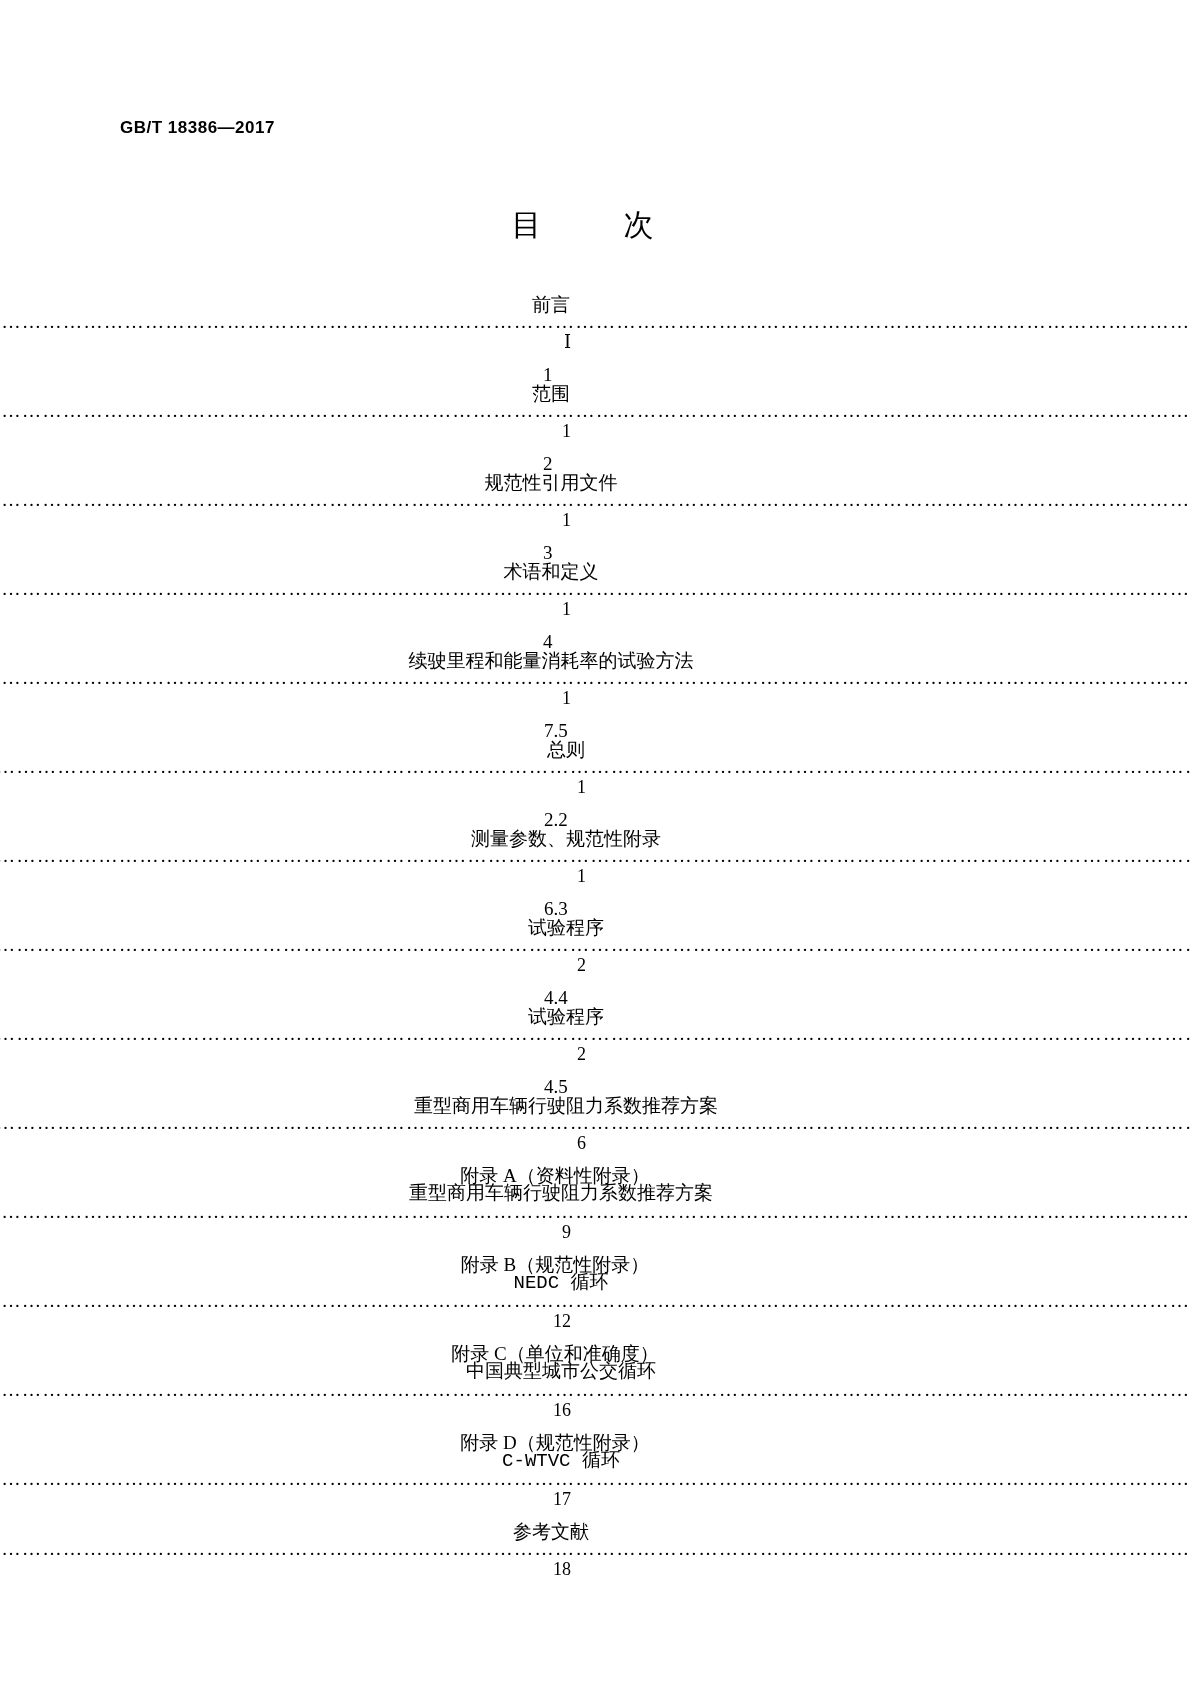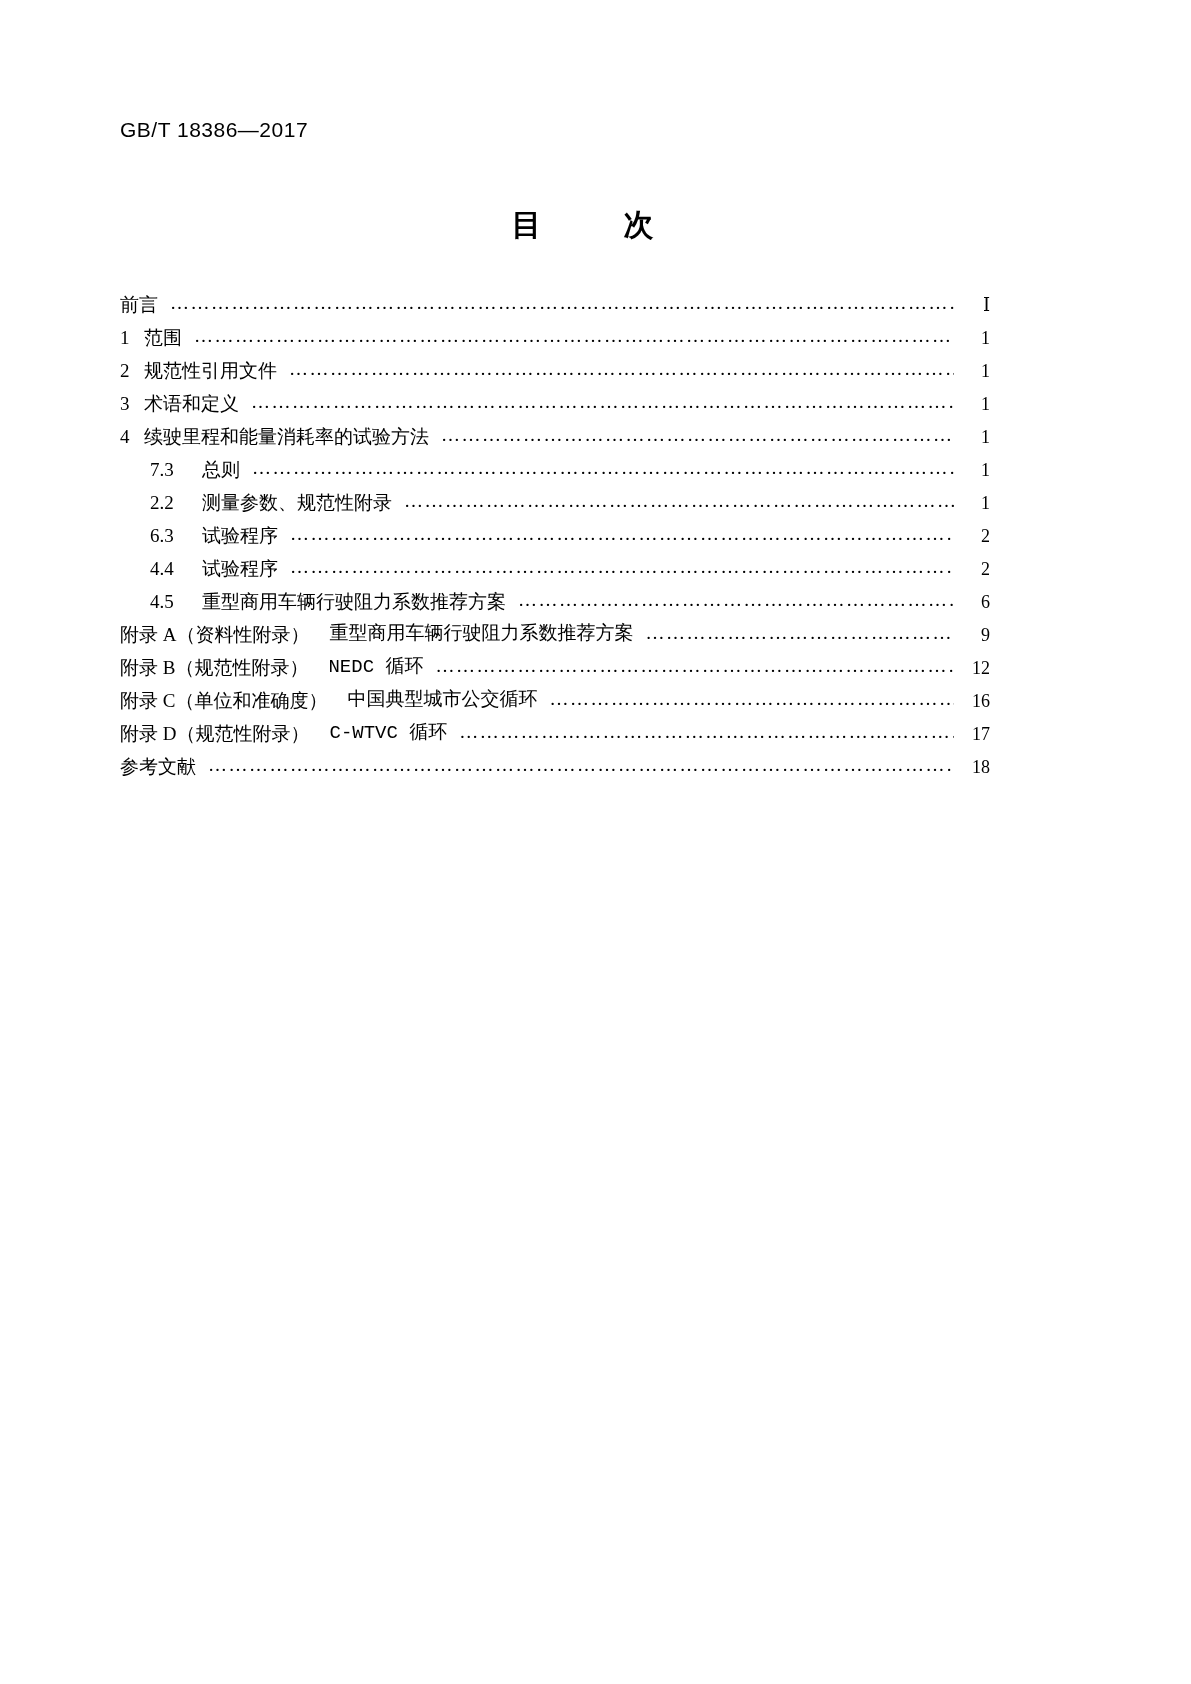--- a/index.html
+++ b/index.html
@@ -20,48 +20,49 @@
     top: 0;
     left: 0;
     width: 1191px;
     height: 1684px;
   }
   .header-code {
     position: absolute;
     top: 118px;
     left: 120px;
     font-family: "Liberation Sans", "DejaVu Sans", sans-serif;
-    font-size: 21px;
-    font-weight: normal;
+    font-size: 17px;
+    font-weight: bold;
     letter-spacing: 0.5px;
   }
   .doc-title {
     position: absolute;
     top: 205px;
     left: 0;
     width: 1191px;
     text-align: center;
     font-size: 30px;
-    font-weight: bold;
+    font-weight: normal;
     letter-spacing: 26px;
     font-family: "Liberation Serif", "DejaVu Serif", serif;
   }
   .toc {
     position: absolute;
     top: 295px;
     left: 120px;
     width: 870px;
   }
   .toc-row {
     display: flex;
     align-items: center;
     font-size: 19px;
     line-height: 1.0;
     margin-bottom: 14px;
     white-space: nowrap;
+    flex-direction: column;
   }
   .toc-row.gap-top {
     margin-top: 4px;
   }
   .toc-num {
     flex: 0 0 auto;
     min-width: 24px;
   }
   .toc-label {
     flex: 0 0 auto;
@@ -139,21 +140,21 @@
     </div>
 
     <div class="toc-row">
       <span class="toc-num">4</span>
       <span class="toc-label">续驶里程和能量消耗率的试验方法</span>
       <span class="toc-dots">……………………………………………………………………………………………………………………………………………………………………………………………………</span>
       <span class="toc-page">1</span>
     </div>
 
     <div class="toc-row indent-1">
-      <span class="sub-num">7.3</span>
+      <span class="sub-num">7.5</span>
       <span class="toc-label">总则</span>
       <span class="toc-dots">……………………………………………………………………………………………………………………………………………………………………………………………………</span>
       <span class="toc-page">1</span>
     </div>
 
     <div class="toc-row indent-1">
       <span class="sub-num">2.2</span>
       <span class="toc-label">测量参数、规范性附录</span>
       <span class="toc-dots">……………………………………………………………………………………………………………………………………………………………………………………………………</span>
       <span class="toc-page">1</span>

